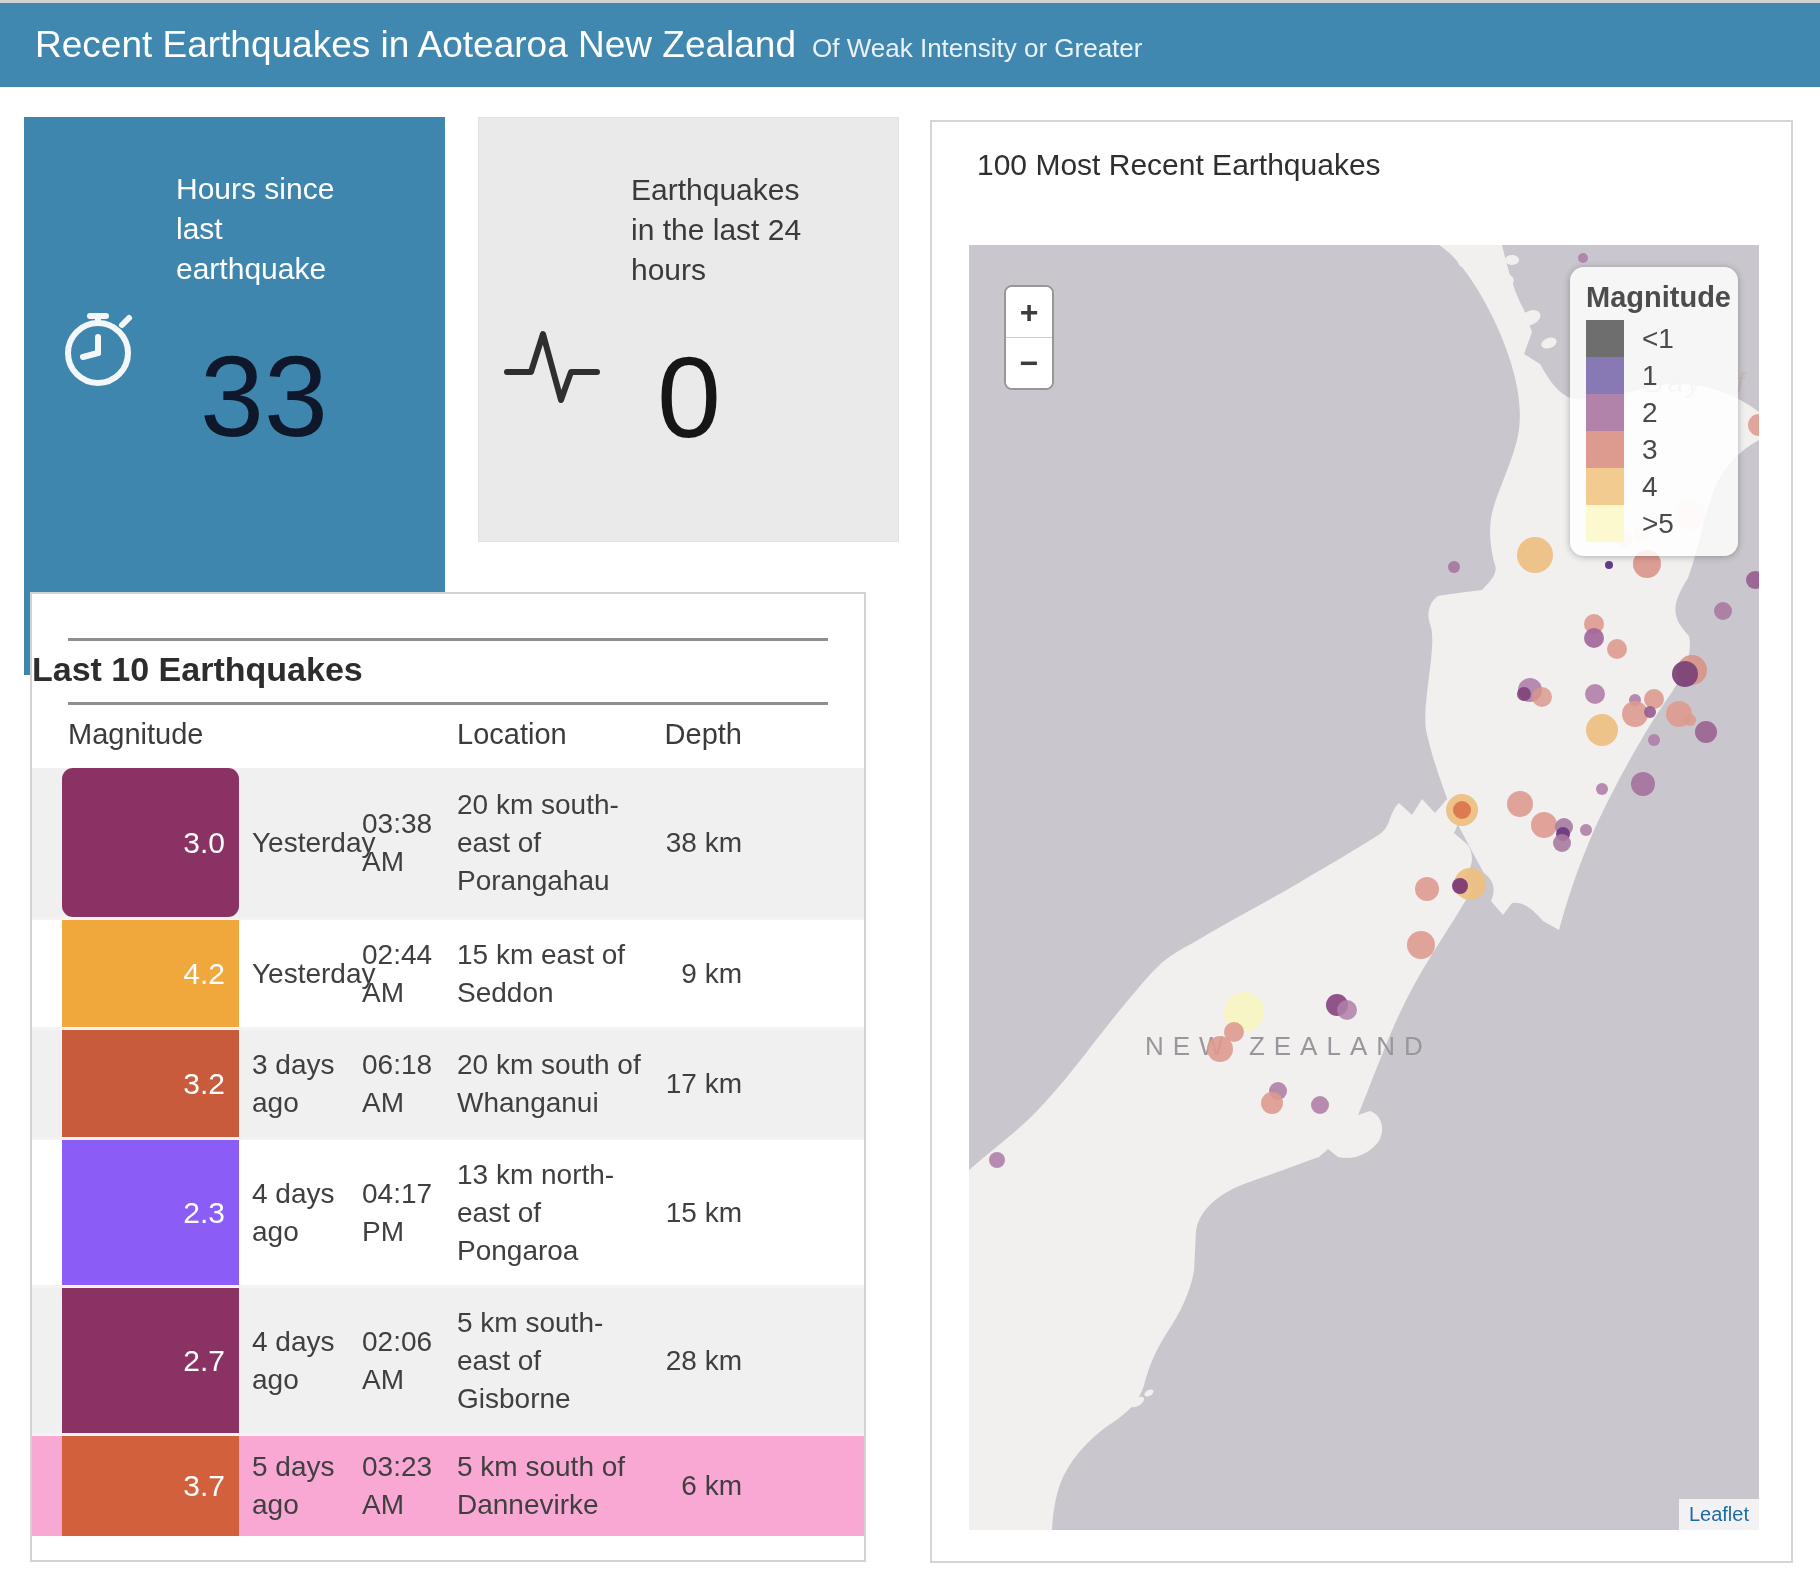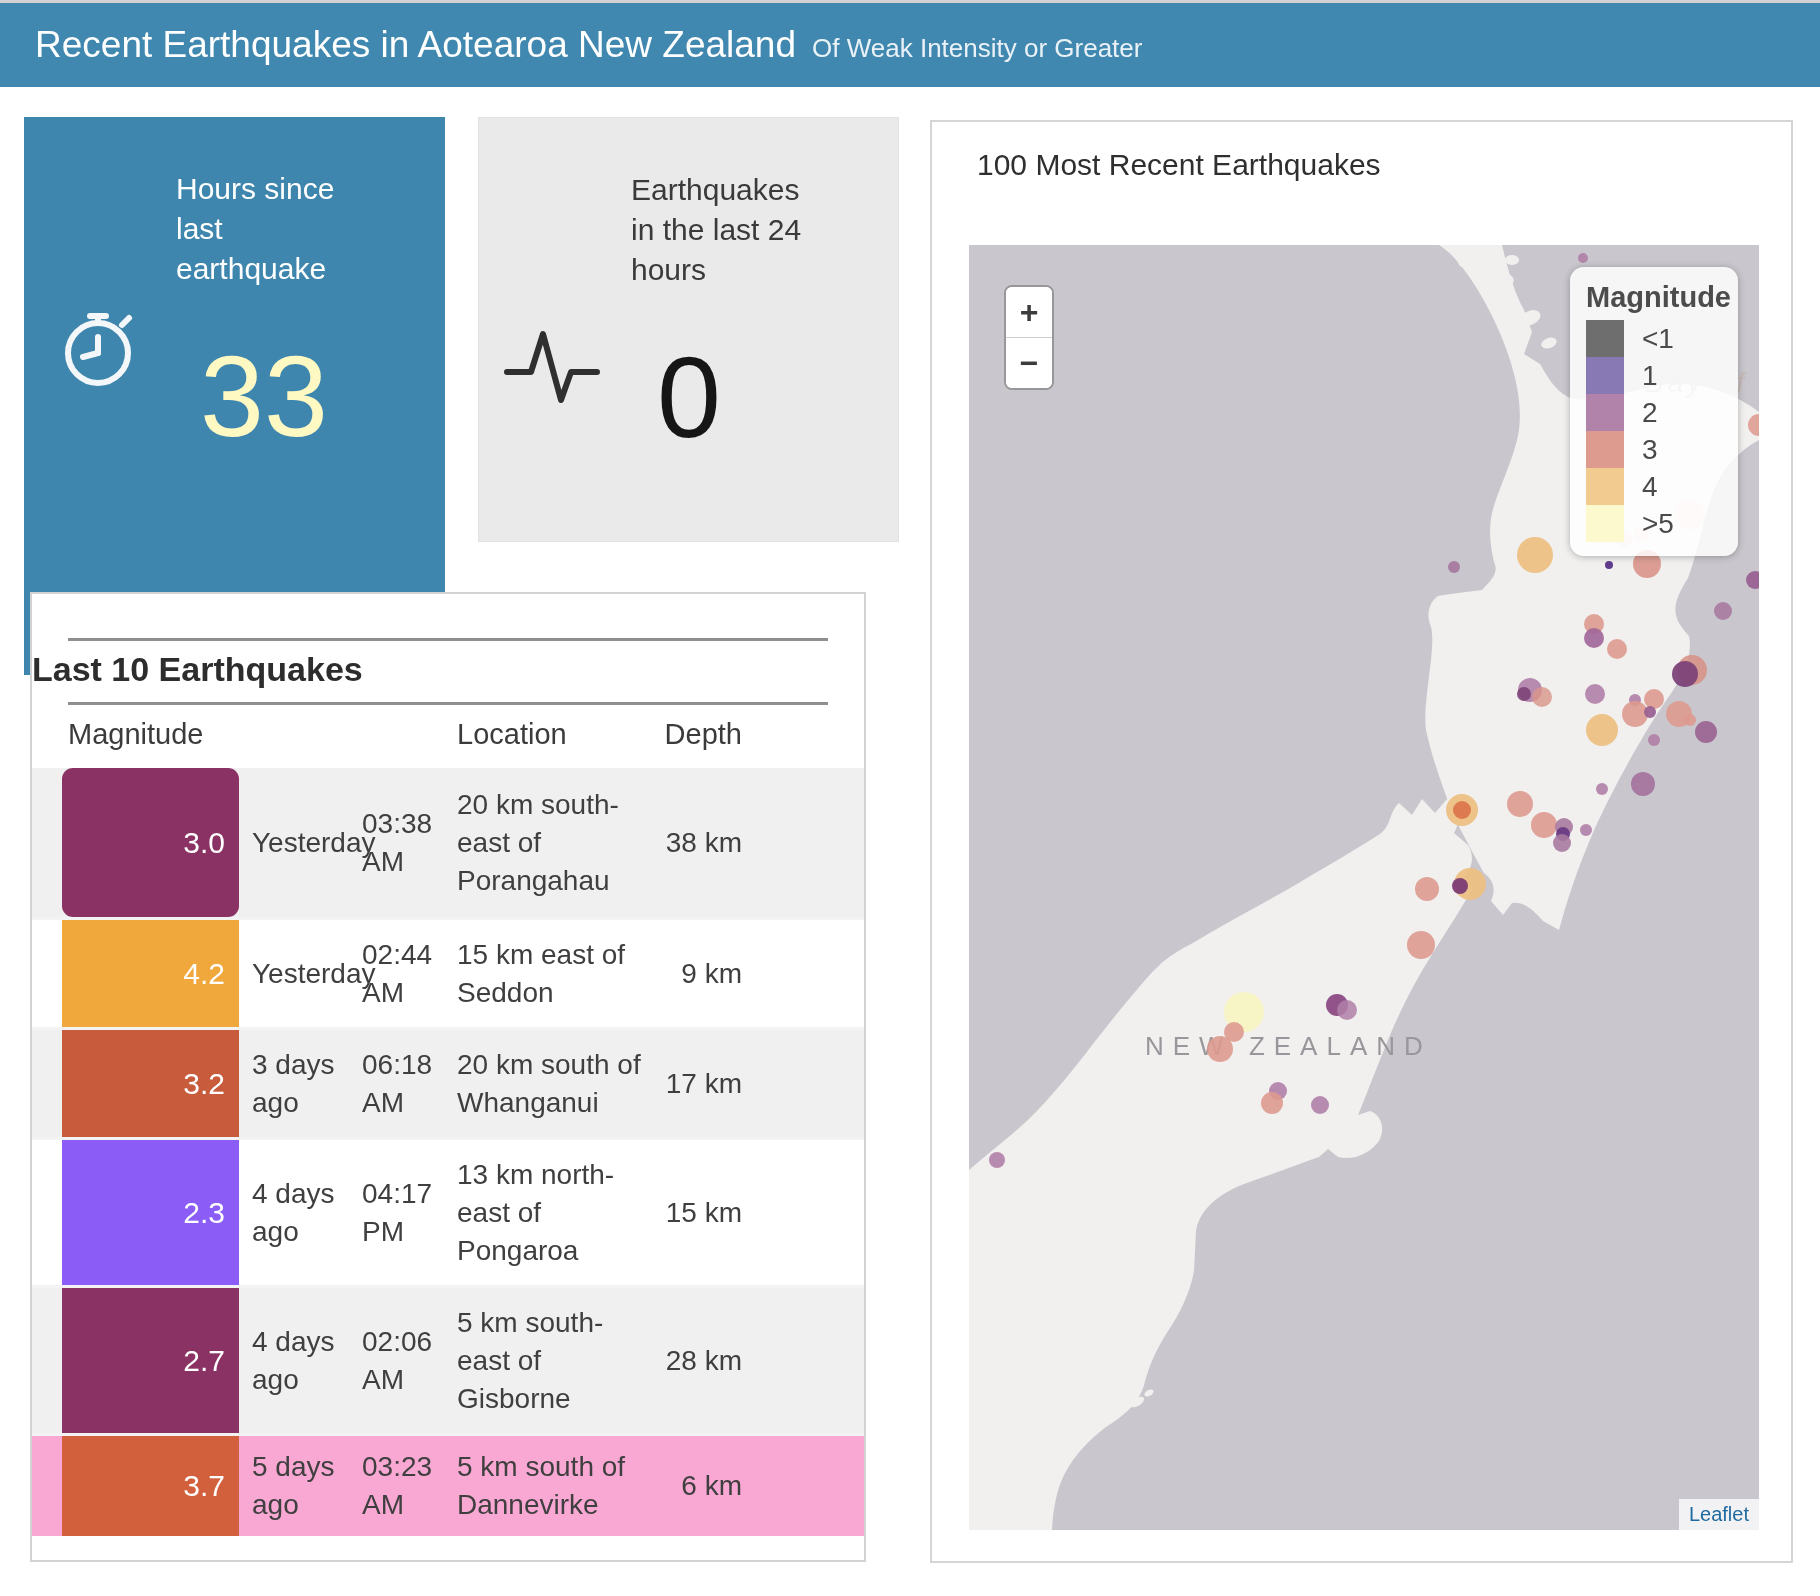--- a/index.html
+++ b/index.html
@@ -10,21 +10,21 @@
   #header{position:absolute;left:0;top:3px;width:100%;height:84px;background:#4088af;
           display:flex;align-items:baseline;}
   #header .title{color:#fff;font-size:37px;font-weight:400;margin-left:35px;line-height:84px;}
   #header .subtitle{color:#eaf2f7;font-size:26px;font-weight:400;margin-left:16px;}
   
   .card{position:absolute;top:117px;height:558px;}
   #card-hours{left:24px;width:421px;background:#3e86ad;color:#fff;}
   #card-count{left:478px;width:419px;height:423px;background:#ebeaea;color:#3a3a3a;border:1px solid #e2e2e2;}
   .card .label{position:absolute;left:152px;top:52px;width:200px;font-size:30px;line-height:40px;}
   .card .value{position:absolute;top:222px;font-size:115px;line-height:1;font-weight:400;}
-  #card-hours .value{left:150px;width:180px;text-align:center;color:#fef9c3;}
+  #card-hours .value{left:150px;width:180px;text-align:center;color:#0f172a;}
   #card-count .value{left:150px;width:120px;text-align:center;color:#161616;}
   .card .icon{position:absolute;}
   #card-hours .icon{left:22px;top:180px;}
   #card-count .icon{left:14px;top:196px;}
   
   #table-panel{position:absolute;left:30px;top:592px;width:836px;height:970px;
                border:2px solid #d2d2d2;background:#fff;box-sizing:border-box;}
   .rule{position:absolute;left:36px;width:760px;height:3px;background:#8f8f8f;}
   #rule1{top:44px;} #rule2{top:108px;}
   #table-title{position:absolute;left:0;top:56px;width:100%;text-align:left;

